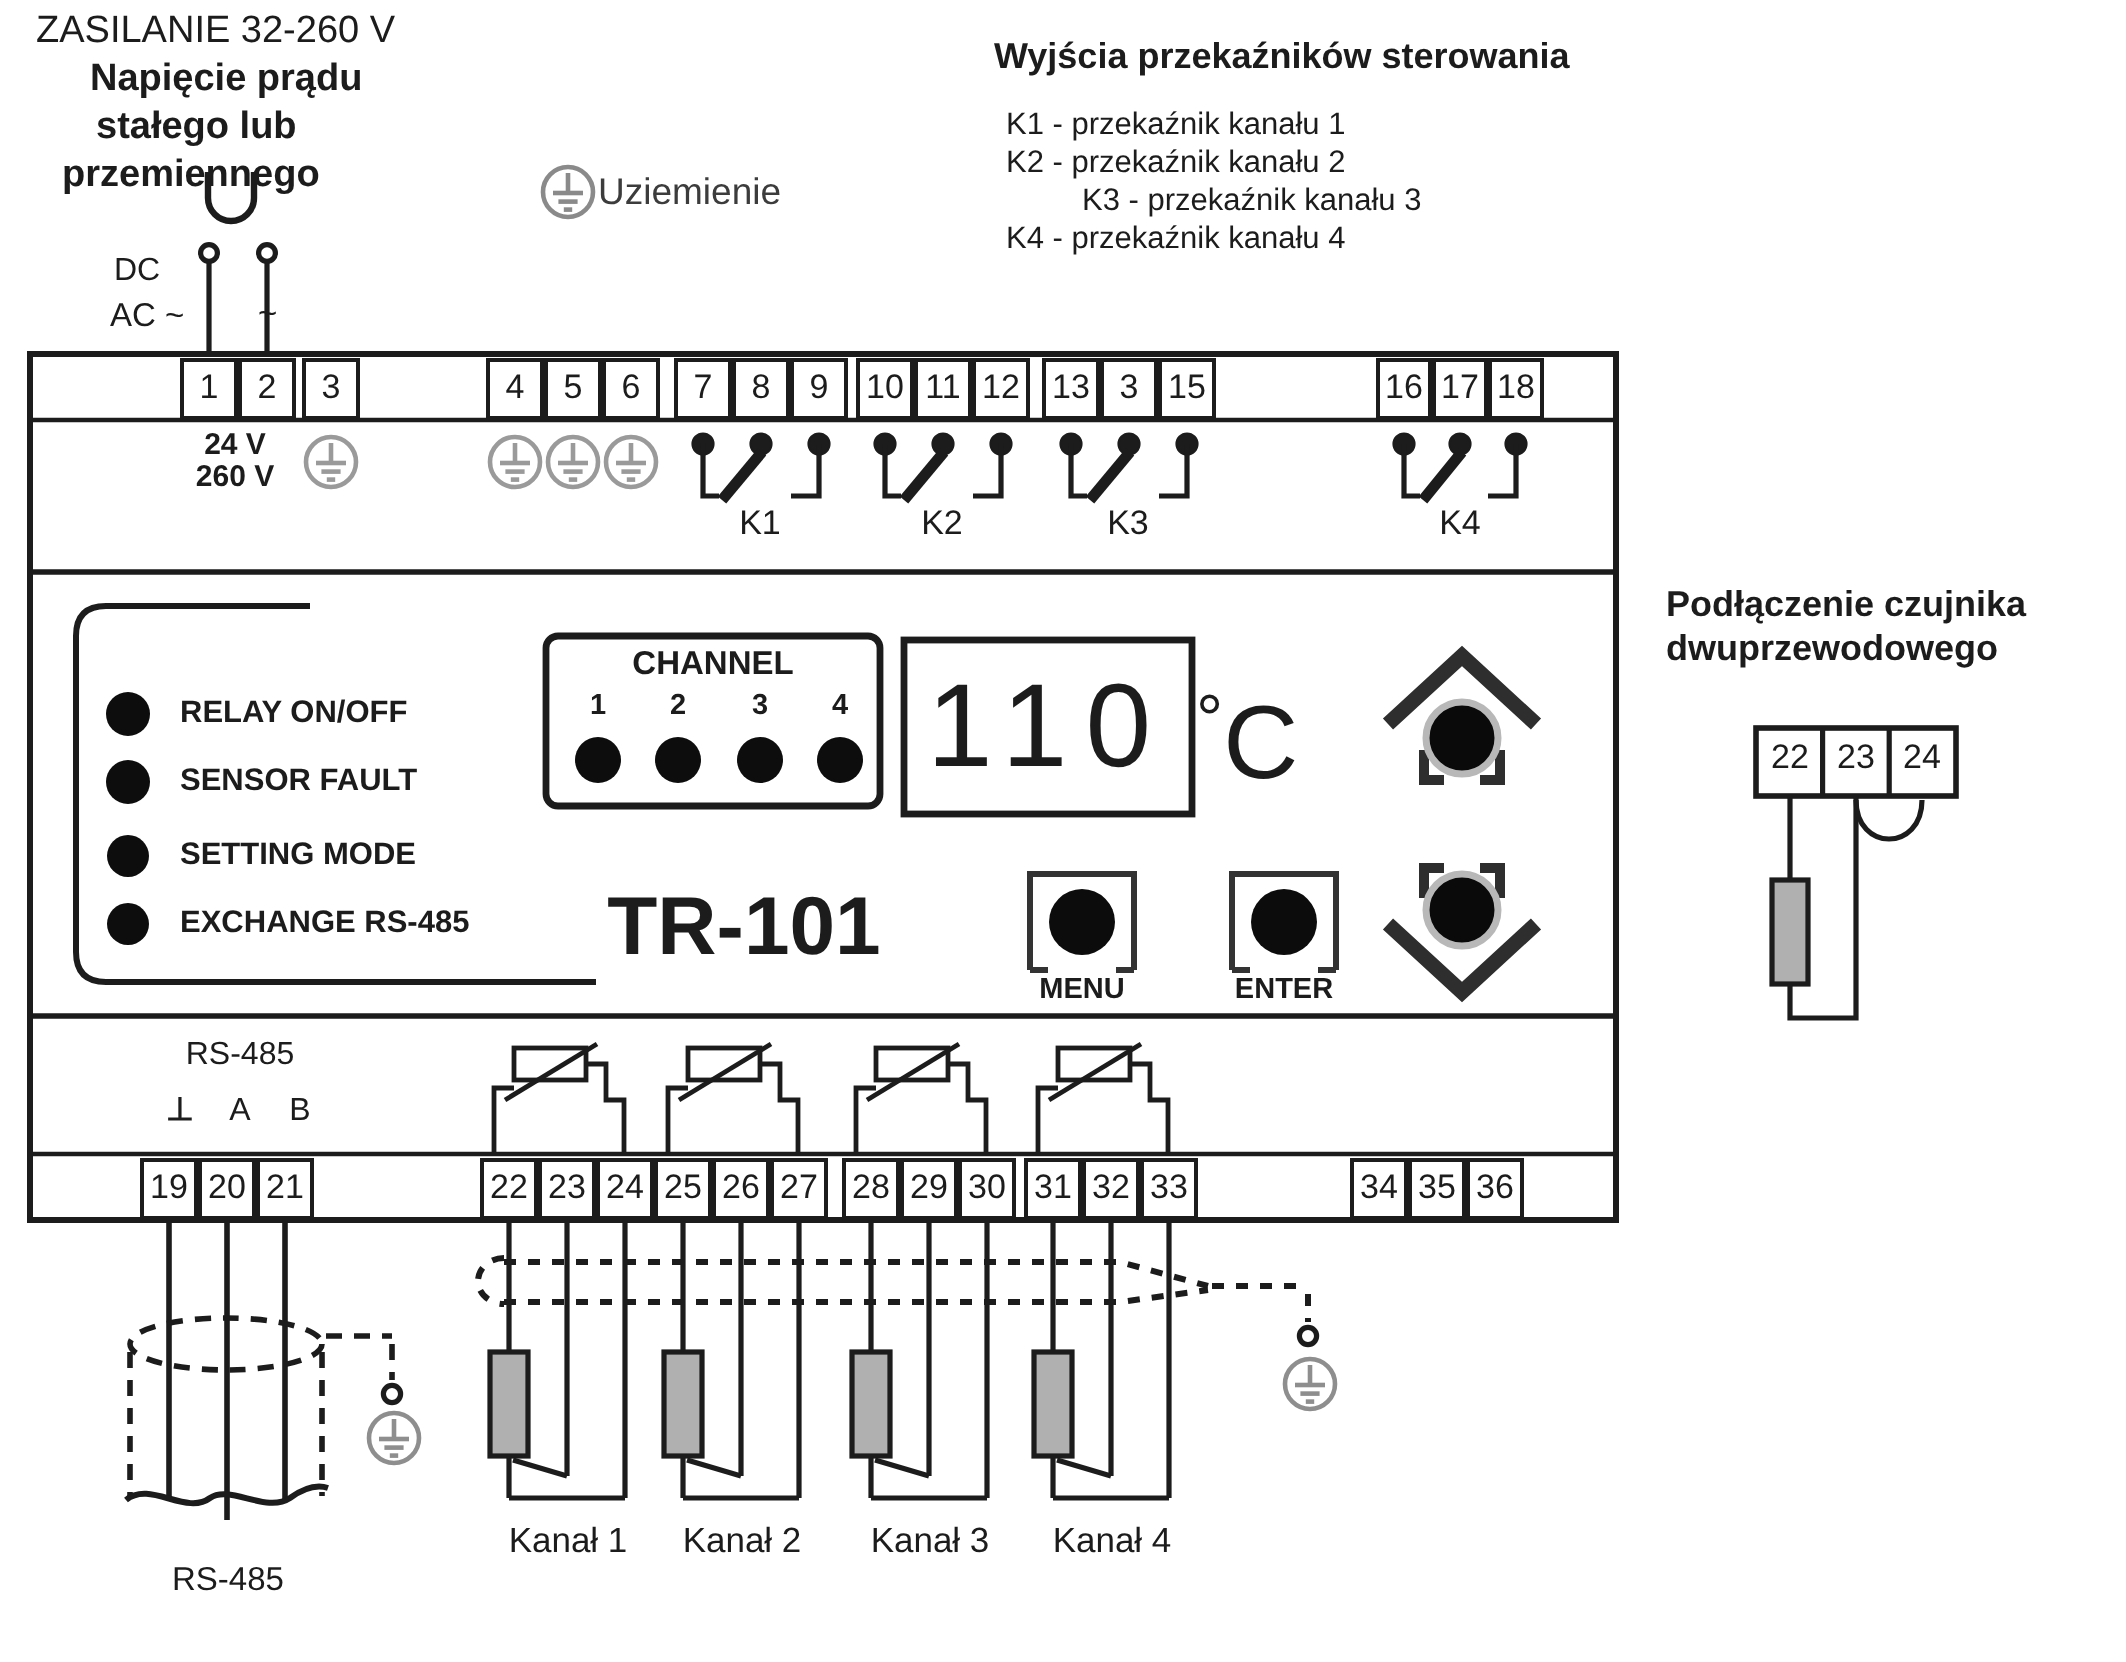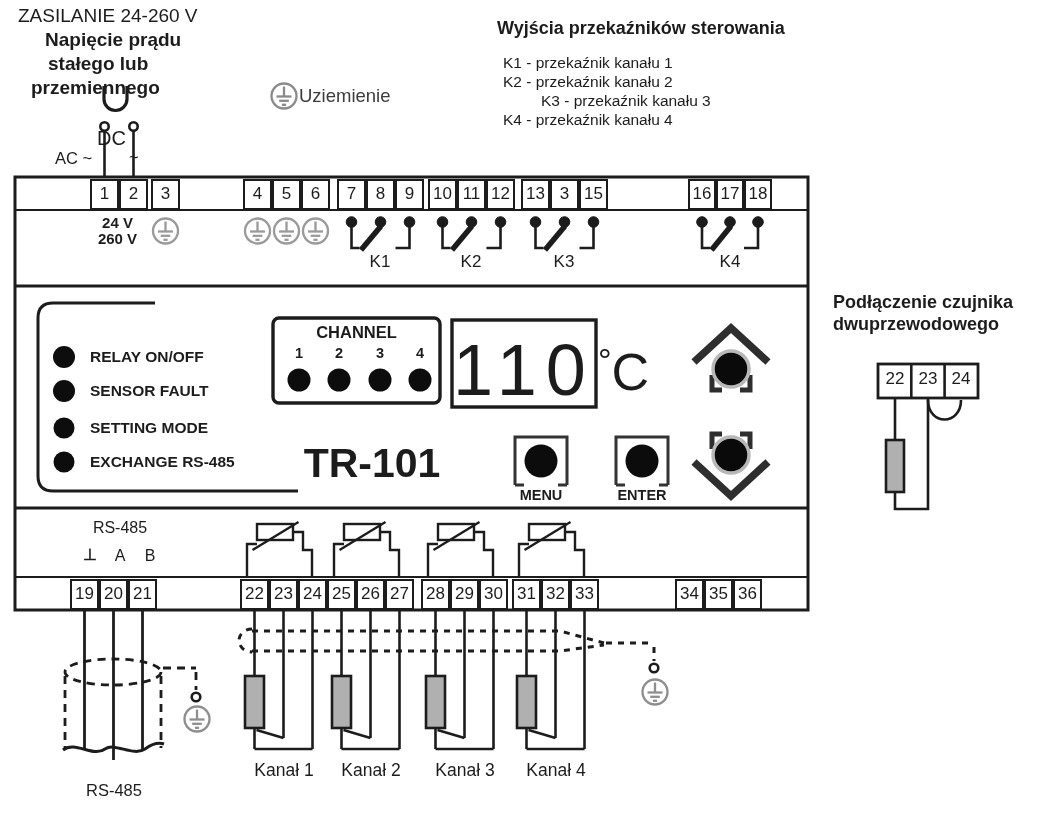--- a/index.html
+++ b/index.html
@@ -176,25 +176,25 @@
     <rect x="878" y="364" width="100" height="34" stroke-width="2.8"></rect>
     <line x1="911.3" y1="364" x2="911.3" y2="398"></line>
     <line x1="944.6" y1="364" x2="944.6" y2="398"></line>
     <path d="M895,398 V440"></path>
     <rect x="886" y="440" width="18" height="52" fill="#b0b0b0"></rect>
     <path d="M895,492 V509 H928 V398"></path>
     <path d="M928,400 C928,426 961,426 961,400"></path>
   </g>
 </svg>
 
-<div class="abs" style="left:18px;top:5px;font-size:19px;">ZASILANIE 24-260 V</div>
+<div class="abs" style="left:18px;top:5px;font-size:19px;">ZASILANIE 32-260 V</div>
 <div class="abs bold" style="left:45px;top:29px;font-size:19px;">Napięcie prądu</div>
 <div class="abs bold" style="left:48px;top:53px;font-size:19px;">stałego lub</div>
 <div class="abs bold" style="left:31px;top:77px;font-size:19px;">przemiennego</div>
-<div class="abs" style="left:57px;top:127px;font-size:20px;margin-left:40px;">DC</div>
+<div class="abs" style="left:57px;top:127px;font-size:16px;">DC</div>
 <div class="abs" style="left:55px;top:149px;font-size:16.5px;">AC ~</div>
 <div class="abs" style="left:129px;top:148px;font-size:16.5px;">~</div>
 
 <div class="abs" style="left:299px;top:85px;font-size:18.5px;color:#3c3c3c;">Uziemienie</div>
 
 <div class="abs bold" style="left:497px;top:18px;font-size:18px;">Wyjścia przekaźników sterowania</div>
 <div class="abs" style="left:503px;top:54px;font-size:15.5px;">K1 - przekaźnik kanału 1</div>
 <div class="abs" style="left:503px;top:73px;font-size:15.5px;">K2 - przekaźnik kanału 2</div>
 <div class="abs" style="left:503px;top:92px;font-size:15.5px;margin-left:38px;">K3 - przekaźnik kanału 3</div>
 <div class="abs" style="left:503px;top:111px;font-size:15.5px;">K4 - przekaźnik kanału 4</div>
@@ -232,21 +232,21 @@
 <div class="abs bold" style="left:90px;top:382px;font-size:15.5px;">SENSOR FAULT</div>
 <div class="abs bold" style="left:90px;top:419px;font-size:15.5px;">SETTING MODE</div>
 <div class="abs bold" style="left:90px;top:453px;font-size:15.5px;">EXCHANGE RS-485</div>
 
 <div class="abs bold ctr" style="left:273px;top:323px;width:167px;font-size:16.5px;">CHANNEL</div>
 <span class="abs bold ctr" style="left:289px;top:345px;width:20px;font-size:14.5px;">1</span>
 <span class="abs bold ctr" style="left:329px;top:345px;width:20px;font-size:14.5px;">2</span>
 <span class="abs bold ctr" style="left:370px;top:345px;width:20px;font-size:14.5px;">3</span>
 <span class="abs bold ctr" style="left:410px;top:345px;width:20px;font-size:14.5px;">4</span>
 
-<div class="abs ctr" style="left:452px;top:329px;width:144px;font-size:72px;letter-spacing:9px;">110</div>
+<div class="abs ctr" style="left:452px;top:329px;width:144px;font-size:59px;letter-spacing:9px;">110</div>
 <div class="abs" style="left:598px;top:341px;">
   <span style="font-size:34px;vertical-align:18px;">°</span><span style="font-size:52px;">C</span>
 </div>
 
 <div class="abs bold ctr" style="left:297px;top:440px;width:150px;font-size:41px;">TR-101</div>
 <div class="abs bold ctr" style="left:513px;top:487px;width:56px;font-size:14.5px;">MENU</div>
 <div class="abs bold ctr" style="left:614px;top:487px;width:56px;font-size:14.5px;">ENTER</div>
 
 <div class="abs ctr" style="left:88px;top:519px;width:64px;font-size:16px;">RS-485</div>
 <span class="abs bold ctr" style="left:81px;top:545px;width:18px;font-size:16px;">⊥</span>

